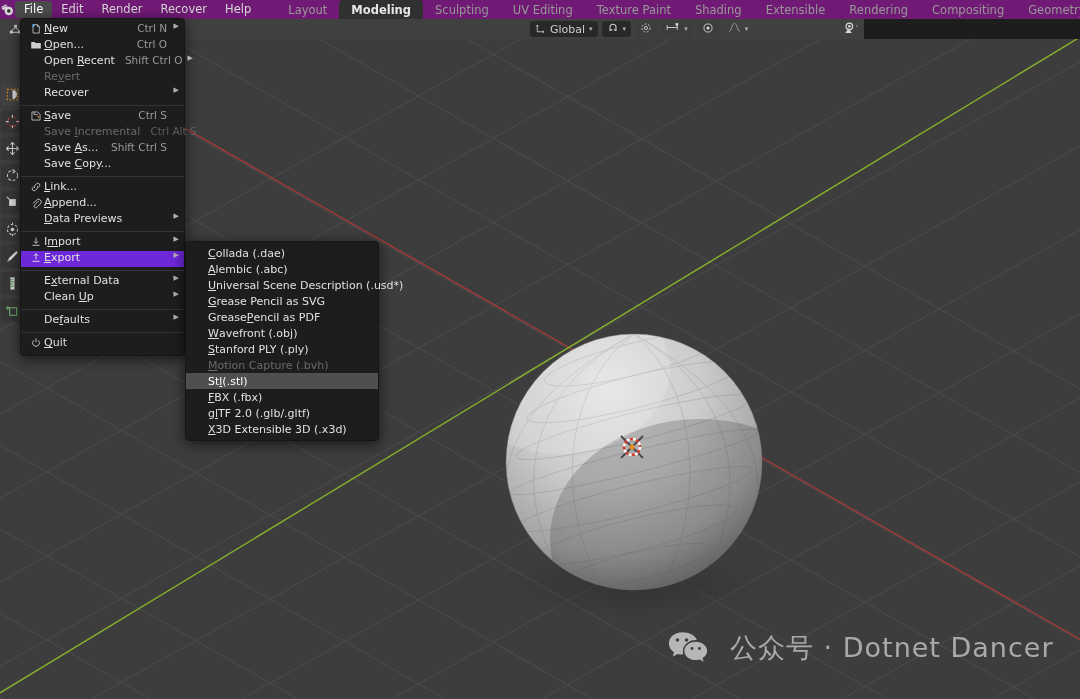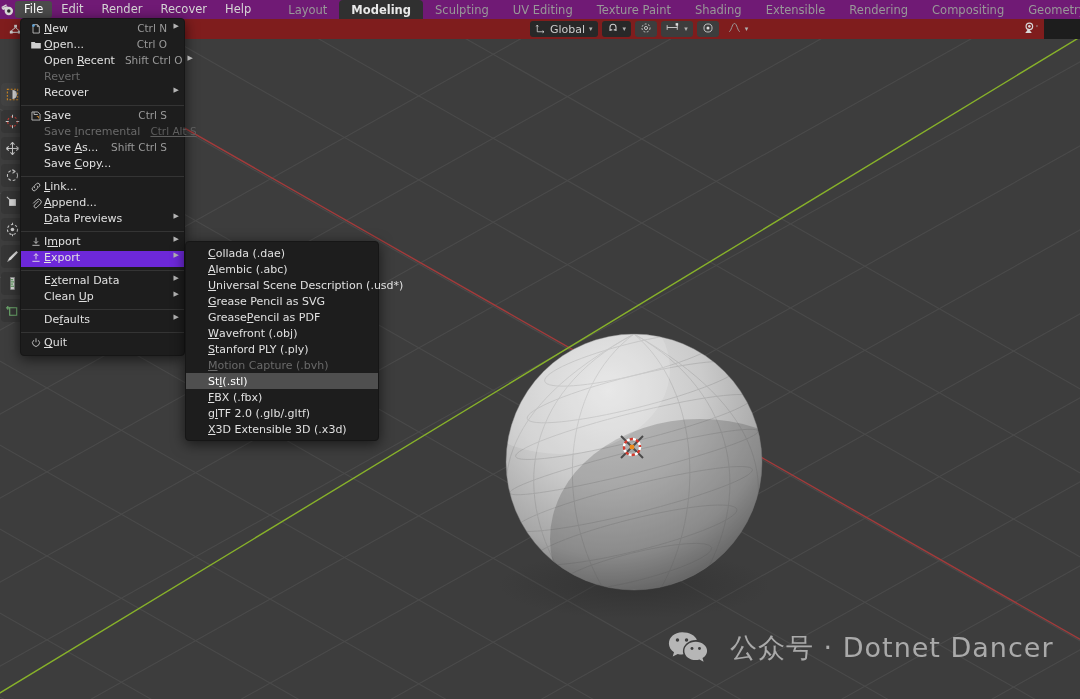--- a/index.html
+++ b/index.html
@@ -38,22 +38,22 @@
   .ws-tab {
     font-size: 11.5px; color: #989898;
     padding: 0 12px; height: 19px; line-height: 20px;
     white-space: nowrap;
     border-radius: 4px 4px 0 0;
   }
   .ws-tab.active { background: #303030; color: #e8e8e8; font-weight: bold; }
 
   
   .header2 {
-    position: absolute; top: 19px; left: 0; width: 1044px; height: 20px;
-    background: #7f1d1d;
+    position: absolute; top: 19px; left: 0; width: 864px; height: 20px;
+    background: #404040;
     display: flex; align-items: center;
     z-index: 35;
     text-decoration: underline;
   }
   .h2-modeicon {
     width: 26px; height: 18px; margin-left: 2px;
     display: flex; align-items: center; justify-content: center;
   }
   .h2-menus { display: flex; align-items: center; }
   .h2-menu {
@@ -116,21 +116,21 @@
   }
   .mi.hl { background: #6d28d9; }
   .mi.dis { color: #6a6a6a; }
   .mi-icon {
     width: 17px; height: 14px; flex: 0 0 17px;
     display: flex; align-items: center; justify-content: center;
   }
   .mi-label { flex: 1 1 auto; }
   .mi-label u { text-decoration: underline; text-underline-offset: 1px; }
   .mi-short { color: #9a9a9a; font-size: 10.5px; margin-left: 10px; }
-  .mi.dis .mi-short { color: #5e5e5e; text-decoration: underline; }
+  .mi.dis .mi-short { color: #5e5e5e; }
   .mi-arrow { color: #b4b4b4; font-size: 7px; margin-left: 5px; width: 7px; text-align: right; }
   .sep { height: 1px; background: #343434; margin: 3px 0; }
 
   
   .submenu {
     position: absolute; top: 241px; left: 185px; width: 194px;
     background: #1d1d1d;
     border: 1px solid #161616;
     border-radius: 4px;
     box-shadow: 0 3px 14px rgba(0,0,0,.62);

